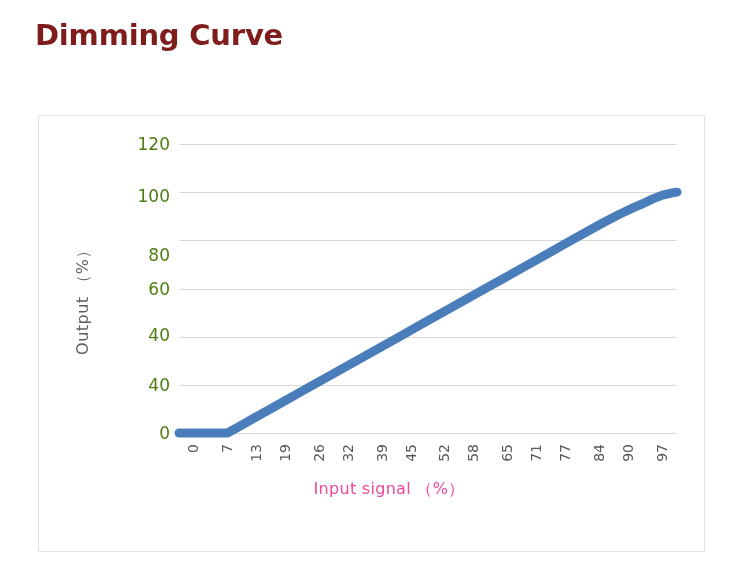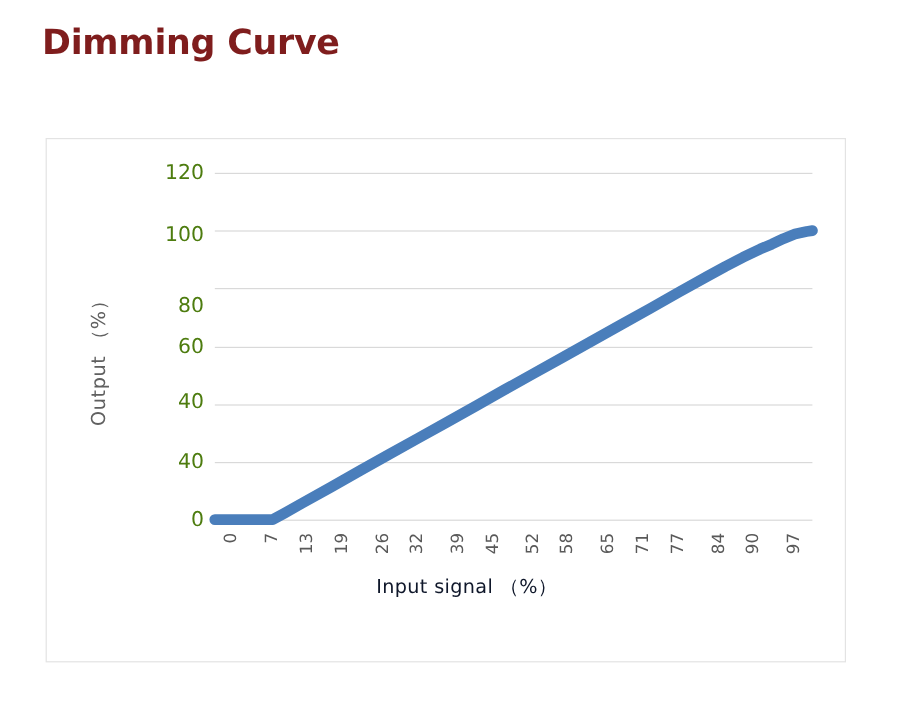--- a/index.html
+++ b/index.html
@@ -67,21 +67,21 @@
 
   
   #x-axis-title {
     position: absolute;
     left: 140px;
     top: 363px;
     width: 420px;
     text-align: center;
     font-family: "DejaVu Sans", sans-serif;
     font-size: 16px;
-    color: #0f172a;
+    color: #ec4899;
     white-space: nowrap;
     letter-spacing: 0.3px;
   }
 
   
   #plot-area {
     position: absolute;
     left: 140px;   
     top: 28px;     
     width: 498px;  

